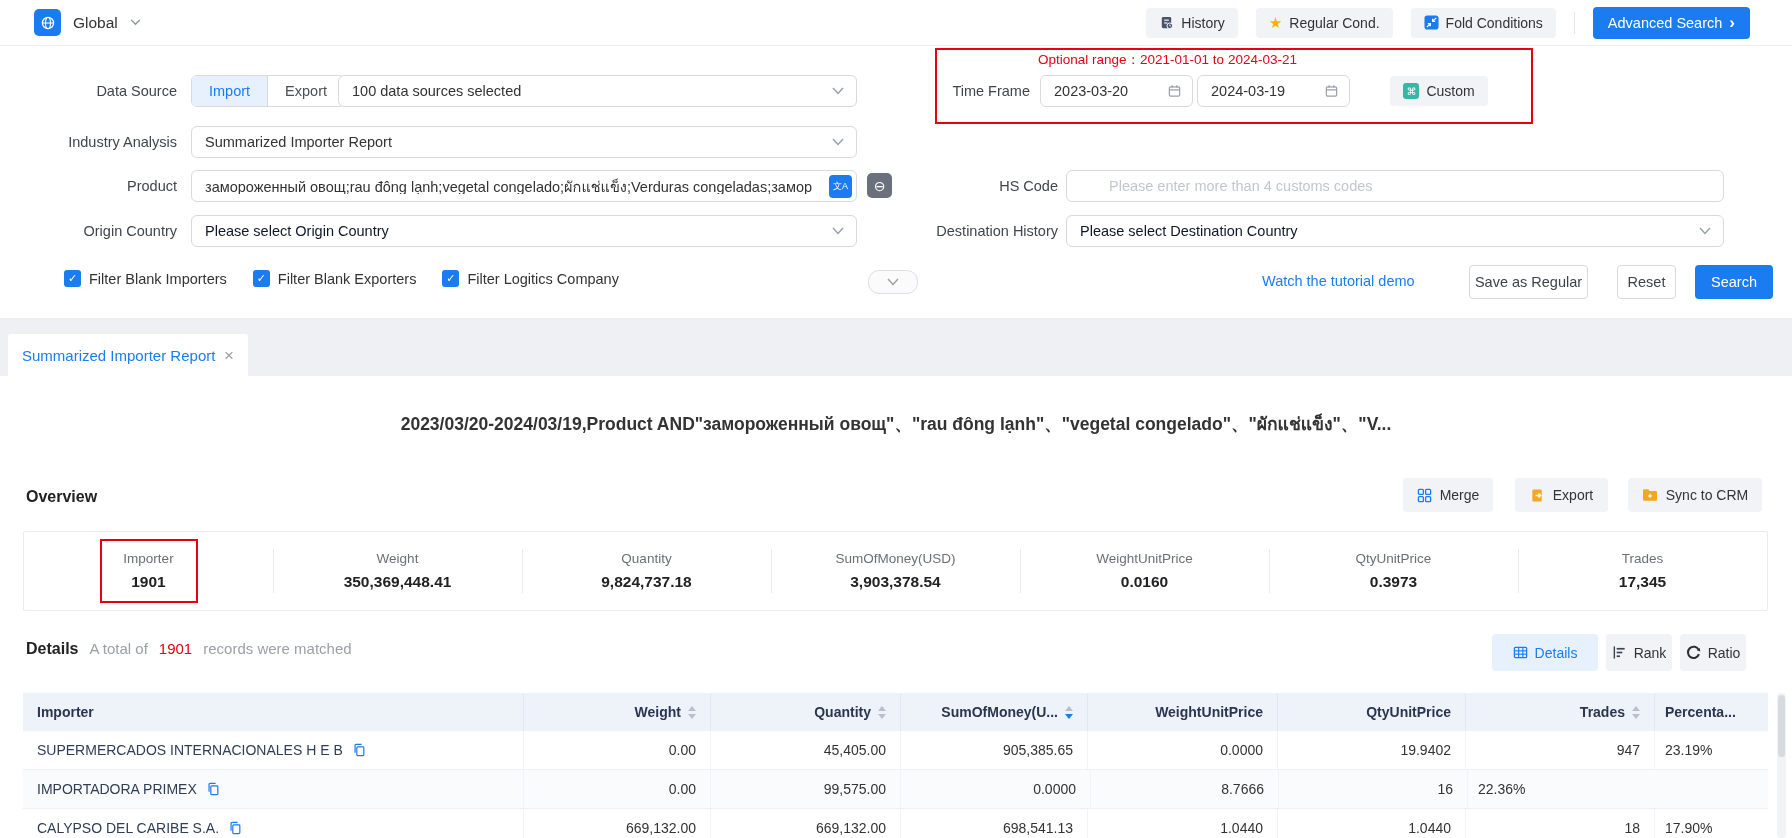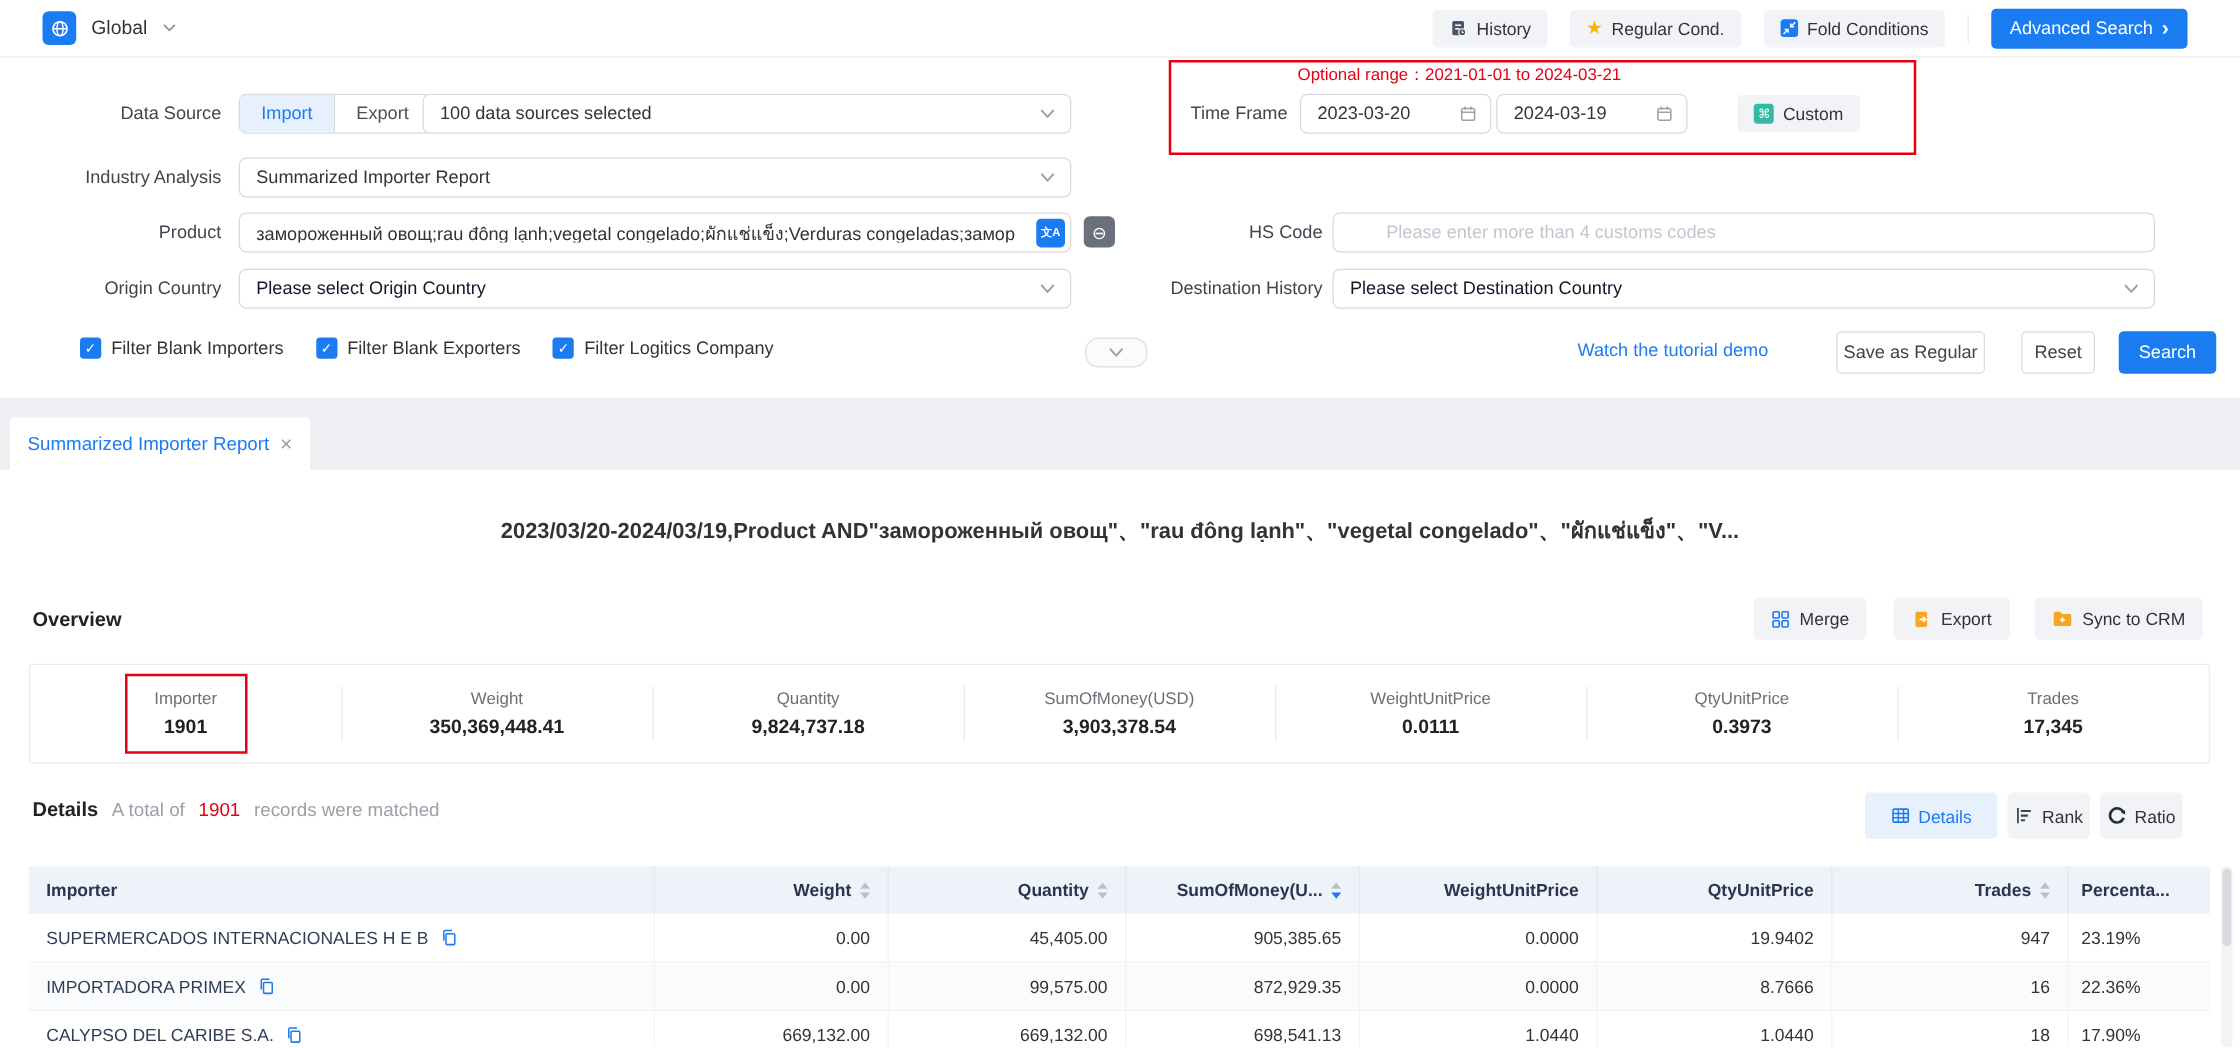--- a/index.html
+++ b/index.html
@@ -39,21 +39,21 @@
              width:100%;background:transparent;padding:0 13px;box-sizing:border-box;}
   input.text::placeholder{color:#c2c7cf;}
   .red-frame{position:absolute;border:2px solid var(--danger);pointer-events:none;z-index:4;}
   .optional{position:absolute;left:1038px;top:5px;font-size:13.5px;color:var(--danger);white-space:nowrap;}
   .cal{position:absolute;right:10px;top:50%;transform:translateY(-50%);}
   .custom-btn{position:absolute;left:1390px;top:30px;width:98px;height:30px;background:#f1f3f6;border-radius:4px;
               display:flex;align-items:center;justify-content:center;gap:7px;font-size:14px;color:#333;cursor:pointer;}
   .cmd-icon{width:16px;height:16px;border-radius:3px;background:var(--teal);color:#fff;font-size:10px;
             display:flex;align-items:center;justify-content:center;}
   .trans-icon{position:absolute;right:4px;top:4px;width:23px;height:23px;border-radius:4px;background:var(--primary);
-              color:#fff;font-size:9px;font-weight:700;display:flex;align-items:center;justify-content:center;cursor:pointer;}
+              color:#fff;font-size:9px;font-weight:400;display:flex;align-items:center;justify-content:center;cursor:pointer;}
   .notrans-icon{position:absolute;left:867px;top:127px;width:25px;height:25px;border-radius:5px;background:#6a717d;
                 color:#fff;font-size:14px;display:flex;align-items:center;justify-content:center;cursor:pointer;}
   .cb-group{position:absolute;left:64px;top:224px;display:flex;gap:26px;align-items:center;}
   .cb-item{display:flex;align-items:center;gap:8px;font-size:14.5px;color:#333;cursor:pointer;}
   .cb{width:17px;height:17px;border-radius:3px;background:var(--primary);color:#fff;font-size:11px;
       display:flex;align-items:center;justify-content:center;}
   .pill{position:absolute;left:868px;top:224px;width:48px;height:22px;border:1px solid #dcdfe4;border-radius:11px;
         background:#fbfbfc;display:flex;align-items:center;justify-content:center;cursor:pointer;}
   .link{position:absolute;left:1262px;top:227px;font-size:14.5px;color:var(--primary);cursor:pointer;white-space:nowrap;}
   .fbtn{position:absolute;height:34px;border-radius:4px;box-sizing:border-box;display:flex;align-items:center;
@@ -316,21 +316,21 @@
       <div class="stat">
         <span class="stat-label">Quantity</span>
         <span class="stat-value">9,824,737.18</span>
       </div>
       <div class="stat">
         <span class="stat-label">SumOfMoney(USD)</span>
         <span class="stat-value">3,903,378.54</span>
       </div>
       <div class="stat">
         <span class="stat-label">WeightUnitPrice</span>
-        <span class="stat-value">0.0111</span>
+        <span class="stat-value">0.0160</span>
       </div>
       <div class="stat">
         <span class="stat-label">QtyUnitPrice</span>
         <span class="stat-value">0.3973</span>
       </div>
       <div class="stat">
         <span class="stat-label">Trades</span>
         <span class="stat-value">17,345</span>
       </div>
     </div>
@@ -432,21 +432,20 @@
       <div class="trow alt">
         <div class="td name w0">
           <span>IMPORTADORA PRIMEX</span>
           <svg width="14" height="14" viewBox="0 0 16 16">
               <rect x="5.5" y="4.5" width="8" height="10" rx="1" fill="none" stroke="#1b7cf2" stroke-width="1.4"></rect>
               <path d="M3.5 11 V2.5 a1 1 0 0 1 1 -1 H11" fill="none" stroke="#1b7cf2" stroke-width="1.4"></path>
             </svg>
         </div>
         <div class="td num w1">0.00</div>
         <div class="td num w2">99,575.00</div>
-        <div class="td num w3">872,929.35</div>
         <div class="td num w4">0.0000</div>
         <div class="td num w5">8.7666</div>
         <div class="td num w6">16</div>
         <div class="td w7">22.36%</div>
       </div>
 
       <div class="trow">
         <div class="td name w0">
           <span>CALYPSO DEL CARIBE S.A.</span>
           <svg width="14" height="14" viewBox="0 0 16 16">

